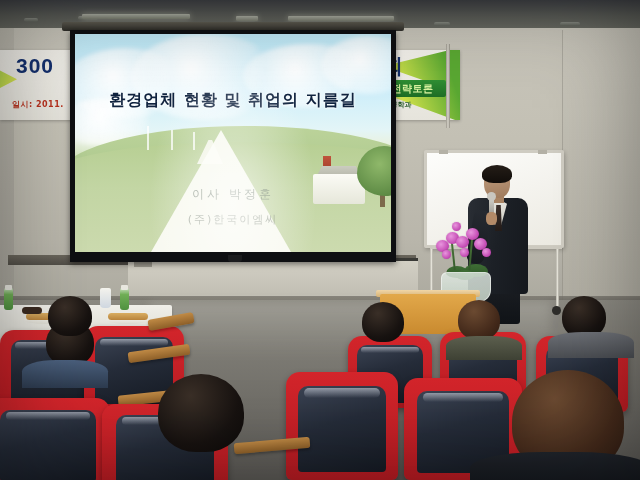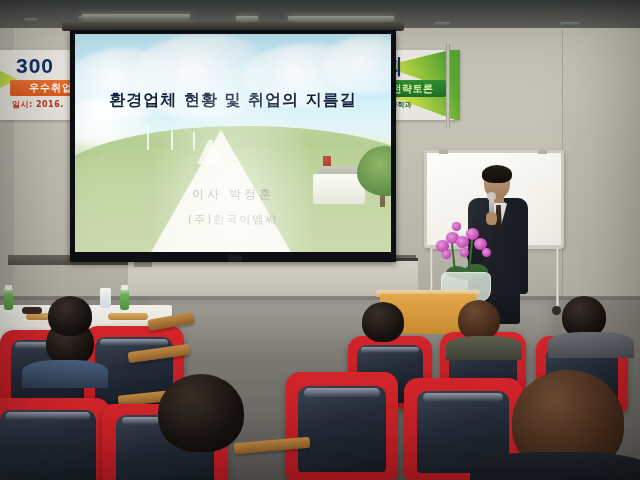--- a/index.html
+++ b/index.html
@@ -427,24 +427,21 @@
   <div class="chalk-ledge"></div>
   <div class="lower-board"></div>
   <div class="lower-board-tag"></div>
   <div class="skirting"></div>
   <div class="floor"></div>
   <div class="floor-sheen"></div>
 
   <div class="banner-left">
     <div class="banner-leaf-l"></div>
     <div class="banner-year">300</div>
-    <div class="banner-orange">
-      <span>우수취업</span>
-    </div>
-    <div class="banner-date">일시: 2016.</div>
+    <div class="banner-date">일시: 2011.</div>
   </div>
 
   <div class="banner-right">
     <div class="banner-leaf-r"></div>
     <div class="banner-rtitle">수회</div>
     <div class="banner-green-box">
       <span>취업전략토론</span>
     </div>
     <div class="banner-dept">학교 환경공학과</div>
   </div>

